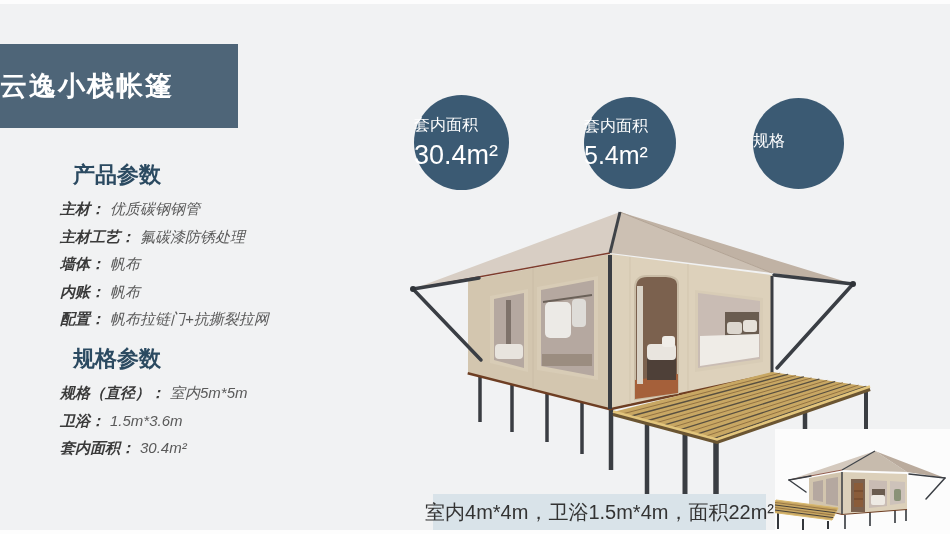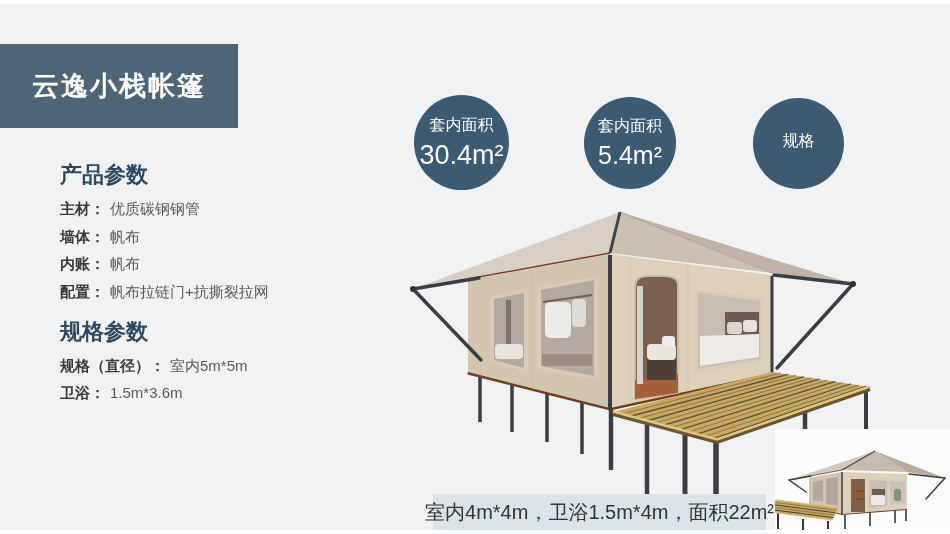--- a/index.html
+++ b/index.html
@@ -9,41 +9,41 @@
     background:var(--page-bg,#f1f2f3);
   }
   .strip{position:absolute;left:0;width:950px;background:#fdfdfd;}
   .strip.top{top:0;height:4px;}
   .strip.bottom{bottom:0;height:4px;}
 
   
   .banner{
     position:absolute;left:0;top:44px;width:238px;height:84px;
     background:var(--banner-bg,#4e6578);
-    display:flex;align-items:center;justify-content:center;
+    display:flex;align-items:center;justify-content:flex-start;
   }
   .banner .title{
     color:#ffffff;font-size:27px;font-weight:bold;letter-spacing:2px;margin:0;
   }
 
   
   .left-panel{position:absolute;left:60px;top:163px;width:320px;}
   .section-h{
     font-size:22px;font-weight:bold;color:var(--heading,#2b4a61);
-    margin:0 0 14px 0;line-height:24px;
+    margin:0 0 14px 13px;line-height:24px;
   }
   .section-h.second{margin-top:20px;}
-  .row{font-size:15px;line-height:16px;margin:0 0 11.5px 0;color:var(--value,#5a5a5a);}
+  .row{font-size:15px;line-height:16px;margin:0 0 11.5px 0;color:var(--value,#5a5a5a);font-style:italic;}
   .row b{color:var(--label,#3a3a3a);font-weight:bold;margin-right:5px;}
 
   
   .badge{
     position:absolute;border-radius:50%;
     background:var(--badge-bg,#3b5a73);color:#fff;
-    display:flex;flex-direction:column;align-items:center;justify-content:center;
+    display:flex;flex-direction:column;justify-content:center;
   }
   .badge .lbl{font-size:16px;margin-bottom:4px;}
   .badge .val{font-size:25px;}
   #badge-1{left:414px;top:95px;width:95px;height:95px;}
   #badge-1 .val{font-size:27px;}
   #badge-2{left:584px;top:97px;width:92px;height:92px;}
   #badge-3{left:753px;top:98px;width:91px;height:91px;}
 
   
   .main-tent{position:absolute;left:385px;top:196px;width:520px;height:350px;}
@@ -67,27 +67,29 @@
 <div class="page">
   <div class="strip top"></div>
 
   <div class="banner">
     <h1 class="title">云逸小栈帐篷</h1>
   </div>
 
   <section class="left-panel">
     <h2 class="section-h">产品参数</h2>
     <p class="row"><b>主材：</b><span>优质碳钢钢管</span></p>
+    <p class="row"><b>主材工艺：</b><span>氟碳漆防锈处理</span></p>
     <p class="row"><b>墙体：</b><span>帆布</span></p>
     <p class="row"><b>内账：</b><span>帆布</span></p>
     <p class="row"><b>配置：</b><span>帆布拉链门+抗撕裂拉网</span></p>
 
     <h2 class="section-h second">规格参数</h2>
     <p class="row"><b>规格（直径）：</b><span>室内5m*5m</span></p>
     <p class="row"><b>卫浴：</b><span>1.5m*3.6m</span></p>
+    <p class="row"><b>套内面积：</b><span>30.4m²</span></p>
   </section>
 
   <div class="badge" id="badge-1">
     <span class="lbl">套内面积</span>
     <span class="val">30.4m²</span>
   </div>
   <div class="badge" id="badge-2">
     <span class="lbl">套内面积</span>
     <span class="val">5.4m²</span>
   </div>

